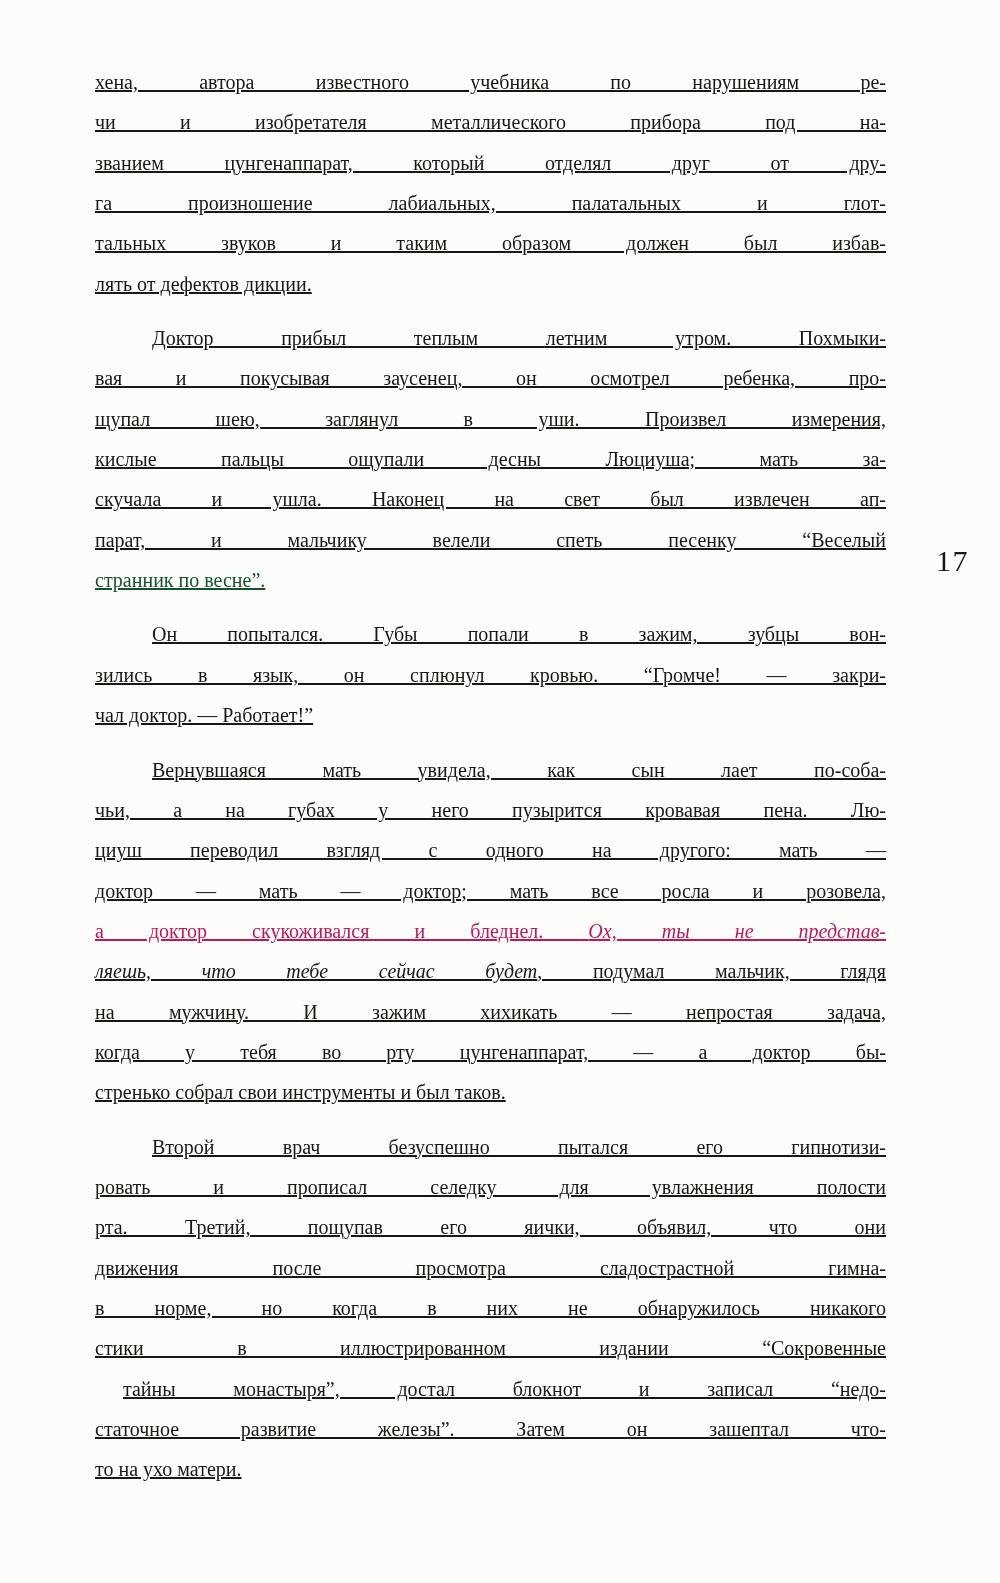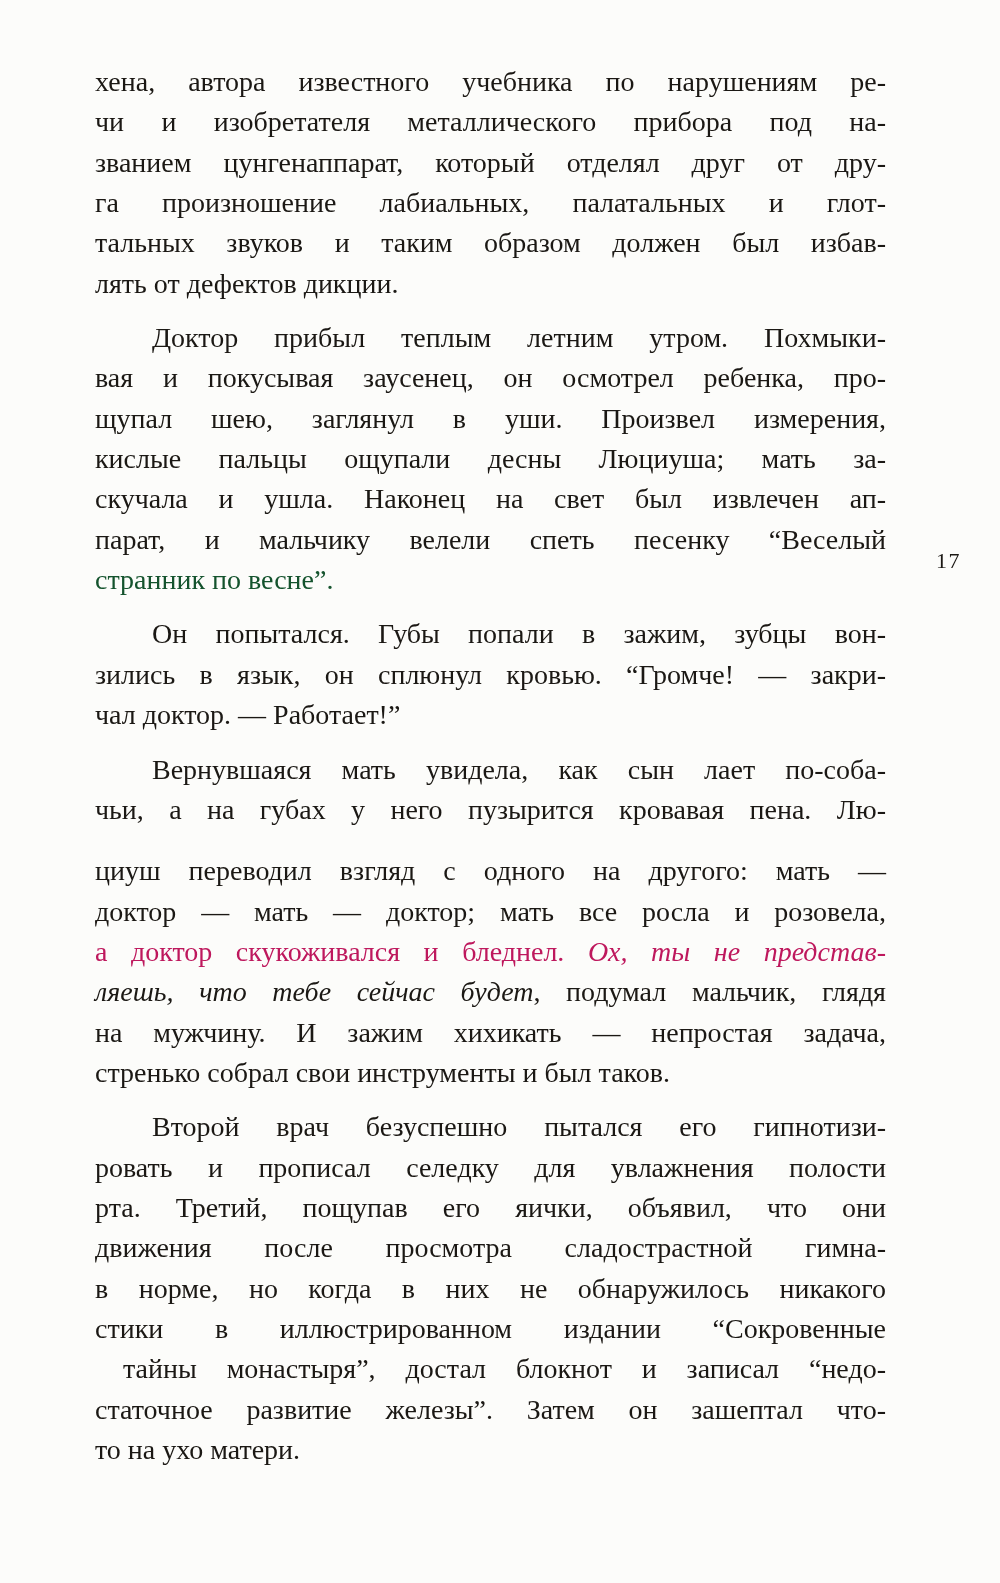--- a/index.html
+++ b/index.html
@@ -19,47 +19,48 @@
     background: #fcfcfa;
     font-family: "Liberation Serif", "DejaVu Serif", serif;
   }
   .text-column {
     position: absolute;
     left: 95px;
     top: 62px;
     width: 791px;
   }
   .line {
-    font-size: 28px;
+    font-size: 20px;
     line-height: 40.35px;
     height: 40.35px;
     text-align: justify;
     text-align-last: justify;
     white-space: nowrap;
     color: #1b1814;
+    text-decoration: underline;
   }
   .line.justified {
     white-space: normal;
   }
   .line.last {
     text-align: left;
     text-align-last: left;
   }
   .line.indent {
     text-indent: 57px;
     margin-top: 14px;
   }
   .it {
     font-style: italic;
   }
   .page-number {
     position: absolute;
     left: 936px;
     top: 544px;
-    font-size: 22px;
+    font-size: 30px;
     line-height: 34px;
     color: #1b1814;
     letter-spacing: 1.5px;
   }
 </style>
 </head>
 <body>
 
 <div class="sheet" style="background: rgb(252, 252, 250);">
   <div class="text-column">
@@ -74,25 +75,26 @@
       <div class="line justified" style="color: rgb(27, 24, 20);"><span>щупал шею, заглянул в уши. Произвел измерения,</span></div>
       <div class="line justified" style="color: rgb(27, 24, 20);"><span>кислые пальцы ощупали десны Люциуша; мать за-</span></div>
       <div class="line justified" style="color: rgb(27, 24, 20);"><span>скучала и ушла. Наконец на свет был извлечен ап-</span></div>
       <div class="line justified" style="color: rgb(27, 24, 20);"><span>парат, и мальчику велели спеть песенку “Веселый</span></div>
       <div class="line justified last" style="color: #14532d;"><span>странник по весне”.</span></div>
       <div class="line justified indent" style="color: rgb(27, 24, 20);"><span>Он попытался. Губы попали в зажим, зубцы вон-</span></div>
       <div class="line justified" style="color: rgb(27, 24, 20);"><span>зились в язык, он сплюнул кровью. “Громче! — закри-</span></div>
       <div class="line justified last" style="color: rgb(27, 24, 20);"><span>чал доктор. — Работает!”</span></div>
       <div class="line justified indent" style="color: rgb(27, 24, 20);"><span>Вернувшаяся мать увидела, как сын лает по-соба-</span></div>
       <div class="line justified" style="color: rgb(27, 24, 20);"><span>чьи, а на губах у него пузырится кровавая пена. Лю-</span></div>
-      <div class="line justified" style="color: rgb(27, 24, 20); margin-top: 21px;"><span>циуш переводил взгляд с одного на другого: мать —</span></div>
+      <div class="line justified" style="color: rgb(27, 24, 20);"><span>циуш переводил взгляд с одного на другого: мать —</span></div>
       <div class="line justified" style="color: rgb(27, 24, 20);"><span>доктор — мать — доктор; мать все росла и розовела,</span></div>
       <div class="line justified" style="color: #be185d;"><span>а доктор скукоживался и бледнел. </span><span class="it">Ох, ты не представ-</span></div>
       <div class="line justified" style="color: rgb(27, 24, 20);"><span class="it">ляешь, что тебе сейчас будет</span><span>, подумал мальчик, глядя</span></div>
       <div class="line justified" style="color: rgb(27, 24, 20);"><span>на мужчину. И зажим хихикать — непростая задача,</span></div>
+      <div class="line justified" style="color: rgb(27, 24, 20);"><span>когда у тебя во рту цунгенаппарат, — а доктор бы-</span></div>
       <div class="line justified last" style="color: rgb(27, 24, 20);"><span>стренько собрал свои инструменты и был таков.</span></div>
       <div class="line justified indent" style="color: rgb(27, 24, 20);"><span>Второй врач безуспешно пытался его гипнотизи-</span></div>
       <div class="line justified" style="color: rgb(27, 24, 20);"><span>ровать и прописал селедку для увлажнения полости</span></div>
       <div class="line justified" style="color: rgb(27, 24, 20);"><span>рта. Третий, пощупав его яички, объявил, что они</span></div>
       <div class="line justified" style="color: rgb(27, 24, 20);"><span>движения после просмотра сладострастной гимна-</span></div>
       <div class="line justified" style="color: rgb(27, 24, 20);"><span>в норме, но когда в них не обнаружилось никакого</span></div>
       <div class="line justified" style="color: rgb(27, 24, 20);"><span>стики в иллюстрированном издании “Сокровенные</span></div>
       <div class="line justified" style="color: rgb(27, 24, 20); margin-left: 28px;"><span>тайны монастыря”, достал блокнот и записал “недо-</span></div>
       <div class="line justified" style="color: rgb(27, 24, 20);"><span>статочное развитие железы”. Затем он зашептал что-</span></div>
       <div class="line justified last" style="color: rgb(27, 24, 20);"><span>то на ухо матери.</span></div>

